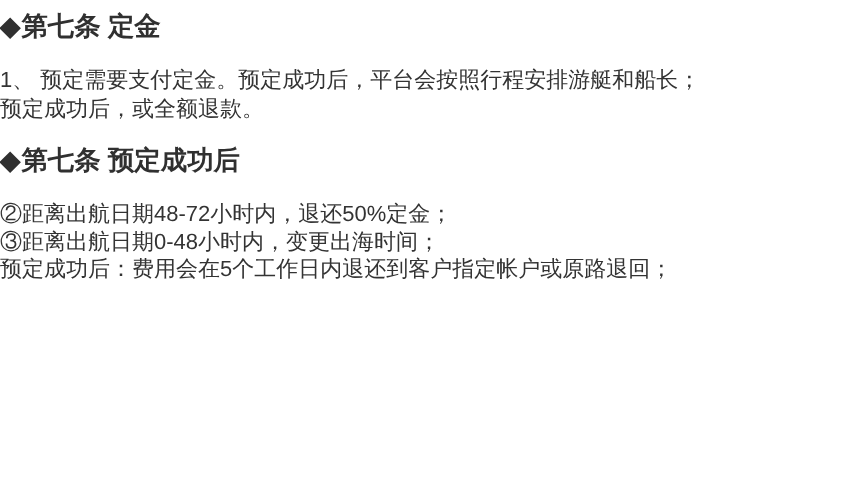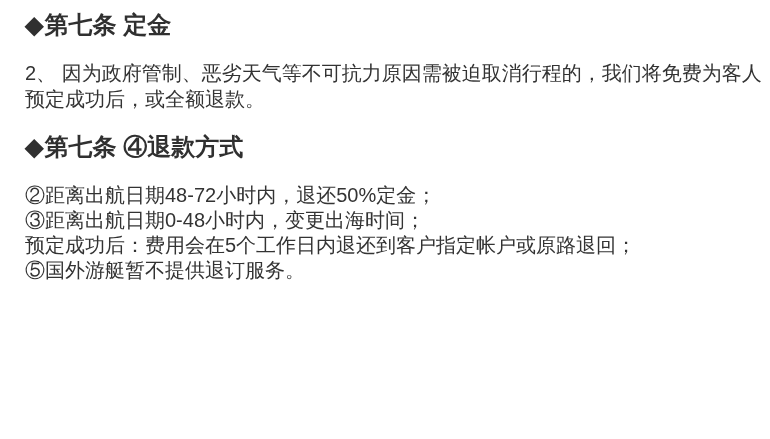--- a/index.html
+++ b/index.html
@@ -9,21 +9,21 @@
   body {
     width: 770px;
     height: 439px;
     background: #ffffff;
     overflow: hidden;
     font-family: "Liberation Sans", sans-serif;
     color: #333333;
     -webkit-font-smoothing: antialiased;
   }
   .doc {
-    padding: 11px 12px 0 25px;
+    padding: 11px 12px 0 0;
   }
   .heading {
     margin: 0;
     font-size: 24px;
     line-height: 28px;
     font-weight: 700;
     color: #303030;
     white-space: nowrap;
   }
   .heading .bullet {
@@ -52,28 +52,27 @@
 </head>
 <body>
 
 <div class="doc">
 
   <div class="heading heading-deposit">
     <span class="bullet">◆</span><span>第七条 定金</span>
   </div>
 
   <div class="para para-deposit">
-    <div class="line">2、 因为政府管制、恶劣天气等不可抗力原因需被迫取消行程的，我们将免费为客人</div>
+    <div class="line">1、 预定需要支付定金。预定成功后，平台会按照行程安排游艇和船长；</div>
     <div class="line">预定成功后，或全额退款。</div>
   </div>
 
   <div class="heading heading-cancellation">
-    <span class="bullet">◆</span><span>第七条 ④退款方式</span>
+    <span class="bullet">◆</span><span>第七条 预定成功后</span>
   </div>
 
   <div class="para para-cancellation">
     <div class="line">②距离出航日期48-72小时内，退还50%定金；</div>
     <div class="line">③距离出航日期0-48小时内，变更出海时间；</div>
     <div class="line">预定成功后：费用会在5个工作日内退还到客户指定帐户或原路退回；</div>
-    <div class="line">⑤国外游艇暂不提供退订服务。</div>
   </div>
 
 </div>
 
 </body></html>

